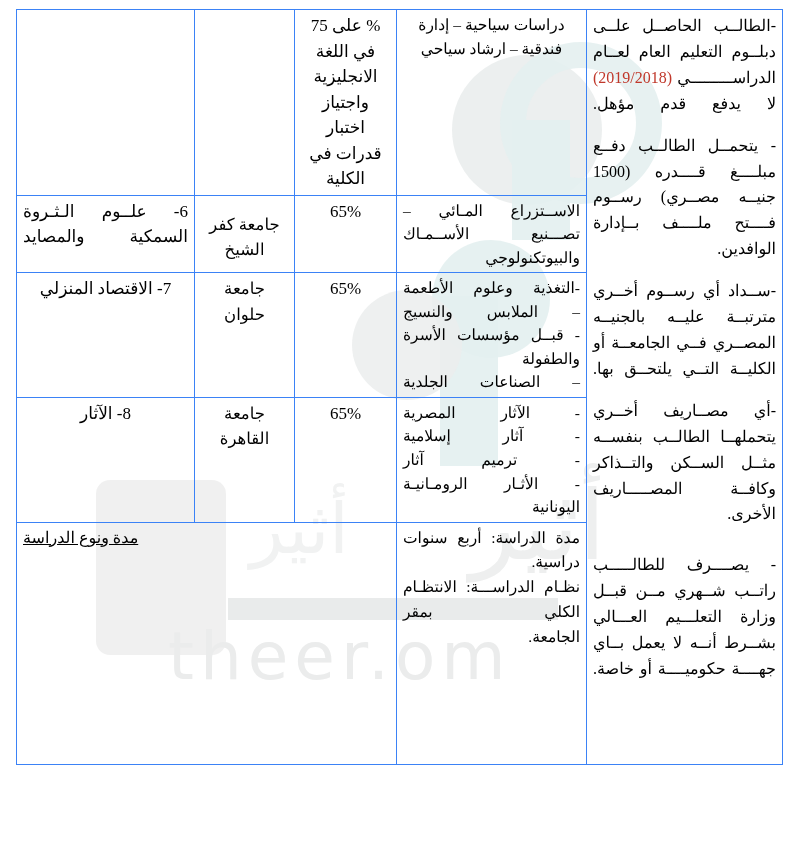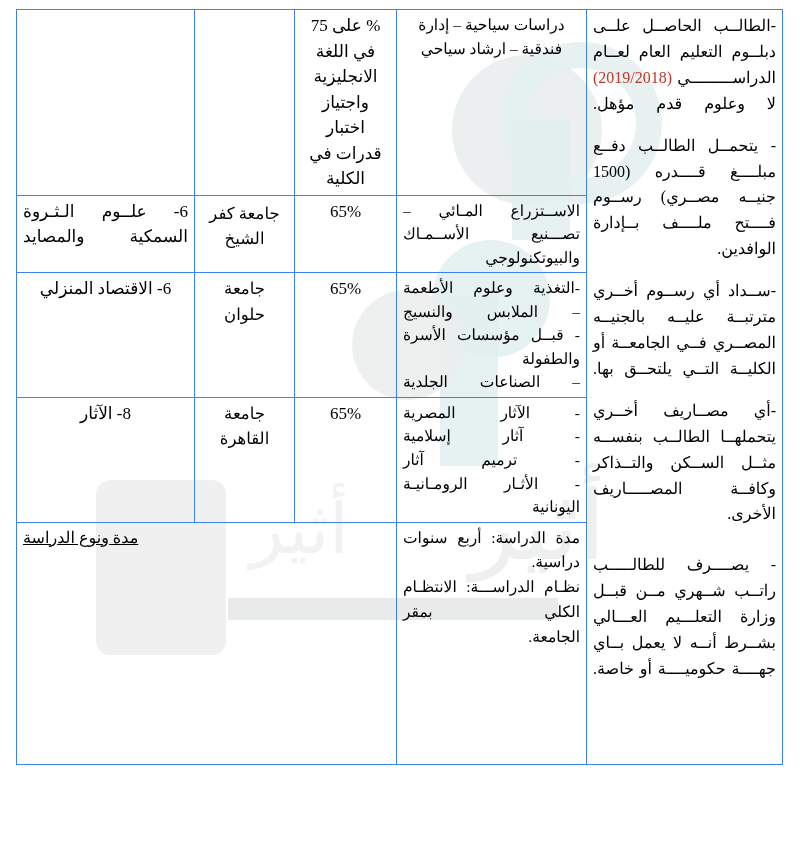--- a/index.html
+++ b/index.html
@@ -144,40 +144,41 @@
 
 <div id="watermark-layer">
   <div class="wm-blob" style="left:452px; top:55px; width:150px; height:150px;"></div>
   <div class="wm-ring" style="left:500px; top:42px; width:110px; height:110px;"></div>
   <div class="wm-bar teal" style="left:512px; top:120px; width:58px; height:120px; background:#e3eff0;"></div>
   <div class="wm-blob teal" style="left:432px; top:240px; width:118px; height:118px;"></div>
   <div class="wm-bar teal" style="left:440px; top:296px; width:58px; height:170px;"></div>
   <div class="wm-blob" style="left:352px; top:290px; width:110px; height:110px; background:#ebeded;"></div>
   <div class="wm-blob" style="left:96px; top:480px; width:130px; height:175px; border-radius:14px; background:#ededed;"></div>
   <div class="wm-bar" style="left:228px; top:598px; width:330px; height:22px; background:#e7e9e9;"></div>
+  <div class="wm-text" style="left:168px; top:618px; font-size:66px;">theer.om</div>
   <div class="wm-arabic" style="left:470px; top:470px; font-size:96px;">أثير</div>
   <div class="wm-arabic" style="left:250px; top:488px; font-size:70px; color:#f1f2f2;">أثير</div>
 </div>
 
 <table id="doc-table">
   <colgroup>
     <col class="col-notes">
     <col class="col-prog">
     <col class="col-pct">
     <col class="col-univ">
     <col class="col-faculty">
   </colgroup>
   <tbody>
 
     <tr>
       <td class="cell-notes" rowspan="5">
         <p class="notes-para">
           <span>-الطالــب الحاصــل علــى دبلــوم التعليم العام لعــام الدراســـــــــي</span>
           <span class="year-red">(2019/2018)</span>
-          <span>لا وعلوم قدم مؤهل.</span>
+          <span>لا يدفع قدم مؤهل.</span>
         </p>
         <p class="notes-para">- يتحمــل الطالــب دفــع مبلــــغ قــــدره (1500 جنيــه مصــري) رســوم فــــتح ملــــف بــإدارة الوافدين.</p>
         <p class="notes-para">-ســداد أي رســوم أخــري مترتبــة عليــه بالجنيــه المصــري فــي الجامعــة أو الكليــة التــي يلتحــق بها.</p>
         <p class="notes-para">-أي مصــاريف أخــري يتحملهــا الطالــب بنفســه مثــل الســكن والتــذاكر وكافــة المصـــــاريف الأخرى.</p>
         <p class="notes-para">- يصــــرف للطالـــــب راتــب شــهري مــن قبــل وزارة التعلـــيم العـــالي بشــرط أنــه لا يعمل بــاي جهــــة حكوميــــة أو خاصة.</p>
       </td>
 
       <td class="cell-prog">
         <span class="prog-line">دراسات سياحية – إدارة</span>
         <span class="prog-line">فندقية – ارشاد سياحي</span>
@@ -197,41 +198,41 @@
       <td class="cell-faculty blank-cell"></td>
     </tr>
 
     <tr>
       <td class="cell-prog jst">
         <span class="prog-line">الاســتزراع المـائي –</span>
         <span class="prog-line">تصـــنيع الأســمـاك</span>
         <span class="prog-line">والبيوتكنولوجي</span>
       </td>
       <td class="cell-pct">65%</td>
-      <td class="cell-univ" style="padding-top:5px;">
+      <td class="cell-univ" style="padding-top:16px;">
         <span class="prog-line">جامعة كفر</span>
         <span class="prog-line">الشيخ</span>
       </td>
       <td class="cell-faculty justify">6- علــوم الـثـروة السمكية والمصايد</td>
     </tr>
 
     <tr>
       <td class="cell-prog jst">
         <span class="prog-line">-التغذية وعلوم الأطعمة</span>
         <span class="prog-line">– الملابس والنسيج</span>
         <span class="prog-line">- قبــل مؤسسات الأسرة</span>
         <span class="prog-line">والطفولة</span>
         <span class="prog-line">– الصناعات الجلدية</span>
       </td>
       <td class="cell-pct">65%</td>
       <td class="cell-univ">
         <span class="prog-line">جامعة</span>
         <span class="prog-line">حلوان</span>
       </td>
-      <td class="cell-faculty">6- الاقتصاد المنزلي</td>
+      <td class="cell-faculty">7- الاقتصاد المنزلي</td>
     </tr>
 
     <tr>
       <td class="cell-prog jst">
         <span class="prog-line">- الآثار المصرية</span>
         <span class="prog-line">- آثار إسلامية</span>
         <span class="prog-line">- ترميم آثار</span>
         <span class="prog-line">- الأثـار الرومـانيـة</span>
         <span class="prog-line">اليونانية</span>
       </td>

